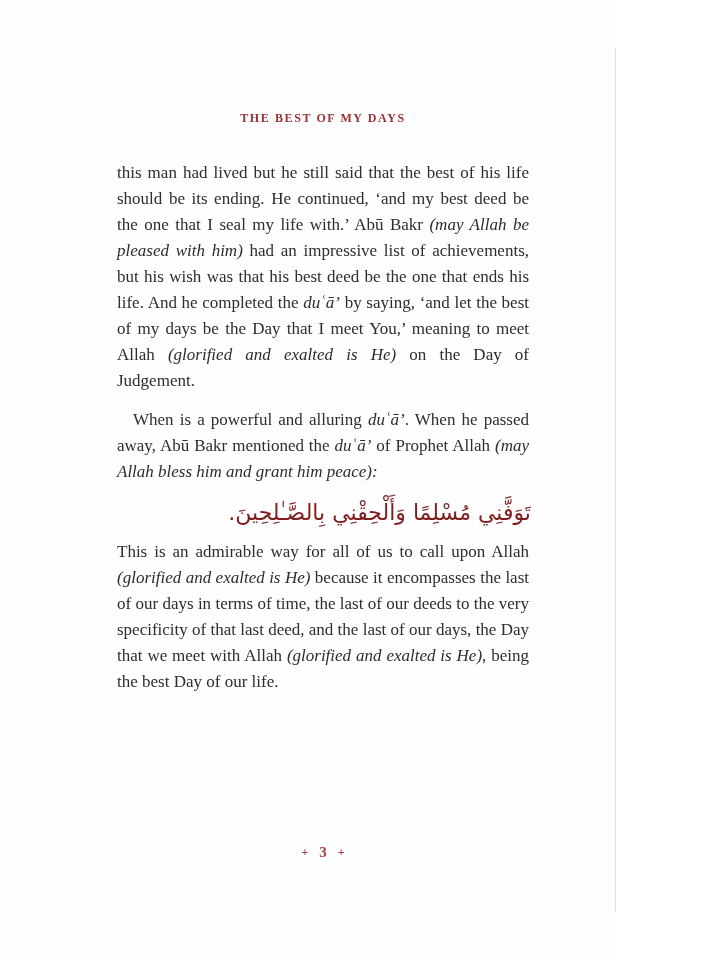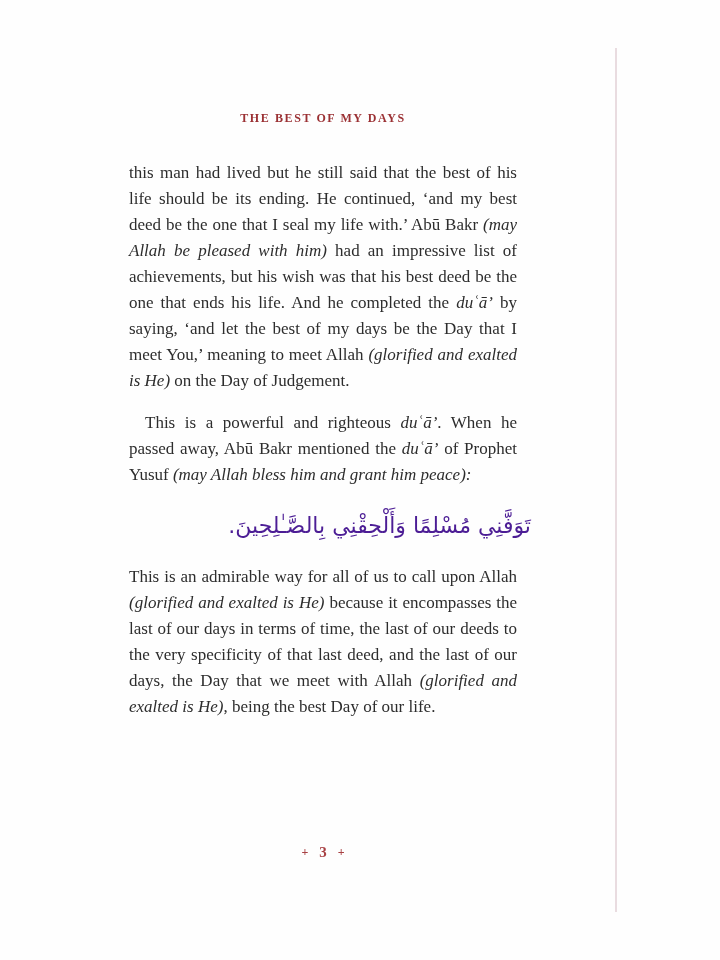--- a/index.html
+++ b/index.html
@@ -3,55 +3,55 @@
 <meta charset="utf-8">
 <style>
   html,body{margin:0;padding:0;}
   body{
     width:720px;height:960px;
     background:#ffffff;
     font-family:"Liberation Serif","DejaVu Serif",serif;
     -webkit-font-smoothing:antialiased;
   }
   .page{
-    position:relative;width:720px;height:960px;background:#fefefe;overflow:hidden;
+    position:relative;width:616px;height:960px;background:#fefefe;overflow:hidden;
   }
   .edge-line{
     position:absolute;left:615px;top:48px;width:2px;height:864px;
     background:#e9dce0;
   }
   .textcol{
     position:absolute;left:113px;top:111px;width:420px;
     color:#2d2d2d;
     font-size:17px;line-height:26px;
   }
   .running-head{
     text-align:center;
     color:#9b3134;
     font-weight:700;
     font-size:12px;
     letter-spacing:1.6px;
     line-height:15px;
     margin-bottom:34px;
   }
   p.para{
-    margin:16px;
+    margin:4px;
     text-align:justify;
   }
   p.para span{white-space:normal;}
   .it, p.para span.it{font-style:italic;}
   p.indent{ text-indent:16px; margin-top:13px; }
   .quote{ margin-top:6px; }
   .arabic{
     direction:rtl;
     text-align:right;
     font-family:"DejaVu Sans",sans-serif;
     font-size:22px;
     line-height:44px;
-    color:#4c1d95;
+    color:#7f1d1d;
     padding-right:2px;
   }
   .trans{
     font-style:italic;
     padding-left:16px;
     line-height:26px;
   }
   .para3{ margin-top:26px; }
   .footer{
     position:absolute;left:113px;top:843px;width:420px;
@@ -75,21 +75,21 @@
 <div class="page">
 
   <div class="edge-line"></div>
 
   <div class="textcol">
 
     <div class="running-head">THE BEST OF MY DAYS</div>
 
     <p class="para"><span>this man had lived but he still said that the best of his life should be its ending. He continued, ‘and my best deed be the one that I seal my life with.’ Abū Bakr </span><span class="it">(may Allah be pleased with him)</span><span> had an impressive list of achievements, but his wish was that his best deed be the one that ends his life. And he completed the </span><span class="it">duʿā’</span><span> by saying, ‘and let the best of my days be the Day that I meet You,’ meaning to meet Allah </span><span class="it">(glorified and exalted is He)</span><span> on the Day of Judgement.</span></p>
 
-    <p class="para indent"><span>This is a powerful and righteous </span><span class="it">duʿā’</span><span>. When he passed away, Abū Bakr mentioned the </span><span class="it">duʿā’</span><span> of Prophet Yusuf </span><span class="it">(may Allah bless him and grant him peace):</span></p>
+    <p class="para indent"><span>When is a powerful and alluring </span><span class="it">duʿā’</span><span>. When he passed away, Abū Bakr mentioned the </span><span class="it">duʿā’</span><span> of Prophet Allah </span><span class="it">(may Allah bless him and grant him peace):</span></p>
 
     <div class="quote">
       <div class="arabic" dir="rtl">تَوَفَّنِي مُسْلِمًا وَأَلْحِقْنِي بِالصَّـٰلِحِينَ.</div>
     </div>
 
     <p class="para para3"><span>This is an admirable way for all of us to call upon Allah </span><span class="it">(glorified and exalted is He)</span><span> because it encompasses the last of our days in terms of time, the last of our deeds to the very specificity of that last deed, and the last of our days, the Day that we meet with Allah </span><span class="it">(glorified and exalted is He)</span><span>, being the best Day of our life.</span></p>
 
   </div>
 
   <div class="footer">

